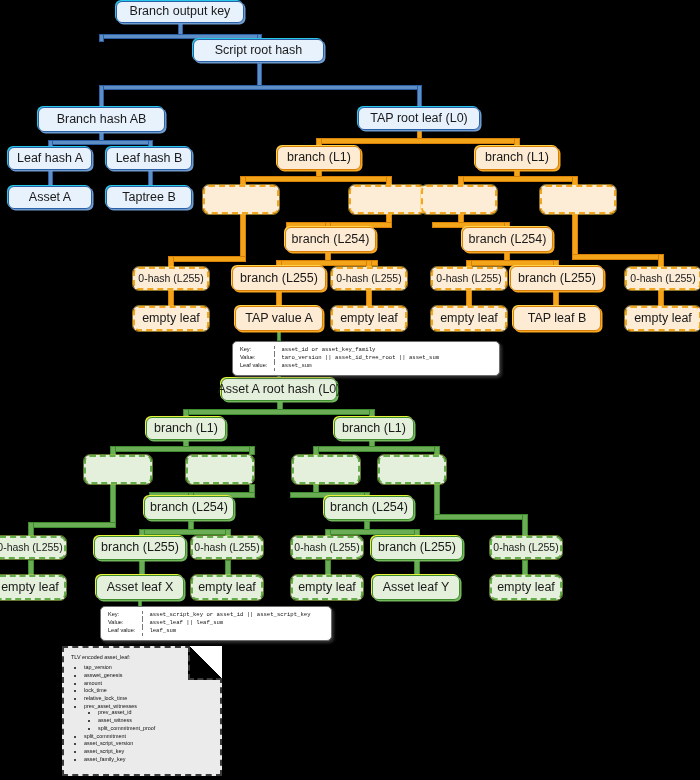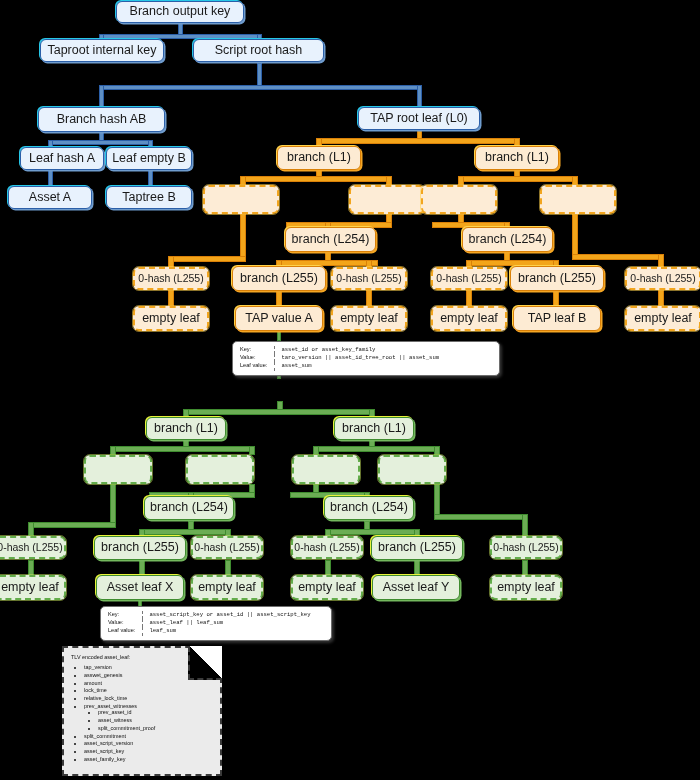--- a/index.html
+++ b/index.html
@@ -140,34 +140,31 @@
   <div class="edge e-blue" style="left:99px;top:132px;width:5px;height:10px;"></div>
   <div class="edge e-blue" style="left:48px;top:140px;width:105px;height:5px;"></div>
   <div class="edge e-blue" style="left:48px;top:140px;width:5px;height:8px;"></div>
   <div class="edge e-blue" style="left:148px;top:140px;width:5px;height:8px;"></div>
   <div class="edge e-blue" style="left:48px;top:170px;width:5px;height:17px;"></div>
   <div class="edge e-blue" style="left:148px;top:170px;width:5px;height:17px;"></div>
 
   <div class="node blue" style="left:116px;top:1px;width:128px;height:22px;">
     <span>Branch output key</span>
   </div>
-  <div class="node blue" style="left:40px;top:39px;width:124px;height:23px;">
-    <span>Taproot internal key</span>
-  </div>
   <div class="node blue" style="left:193px;top:39px;width:131px;height:23px;">
     <span>Script root hash</span>
   </div>
   <div class="node blue" style="left:38px;top:107px;width:127px;height:25px;">
     <span>Branch hash AB</span>
   </div>
-  <div class="node blue" style="left:20px;top:147px;width:84px;height:23px;">
+  <div class="node blue" style="left:8px;top:147px;width:84px;height:23px;">
     <span>Leaf hash A</span>
   </div>
   <div class="node blue" style="left:106px;top:147px;width:86px;height:23px;">
-    <span>Leaf empty B</span>
+    <span>Leaf hash B</span>
   </div>
   <div class="node blue" style="left:8px;top:186px;width:84px;height:23px;">
     <span>Asset A</span>
   </div>
   <div class="node blue" style="left:106px;top:186px;width:86px;height:23px;">
     <span>Taptree B</span>
   </div>
   <div class="node blue" style="left:358px;top:107px;width:122px;height:23px;">
     <span>TAP root leaf (L0)</span>
   </div>
@@ -301,20 +298,23 @@
         <td class="lab">Leaf value:</td>
         <td class="val">asset_sum</td>
       </tr>
     </tbody>
       </table>
   </div>
 
   <div class="edge e-green" style="left:277px;top:331px;width:4px;height:10px;"></div>
   <div class="edge e-green" style="left:277px;top:370px;width:4px;height:9px;"></div>
 
+  <div class="node green" style="left:221px;top:378px;width:116px;height:23px;">
+    <span>Asset A root hash (L0)</span>
+  </div>
 
   <div class="edge e-green" style="left:277px;top:401px;width:6px;height:10px;"></div>
   <div class="edge e-green" style="left:183px;top:409px;width:192px;height:6px;"></div>
   <div class="edge e-green" style="left:183px;top:409px;width:6px;height:8px;"></div>
   <div class="edge e-green" style="left:369px;top:409px;width:6px;height:8px;"></div>
 
   <div class="edge e-green" style="left:183px;top:440px;width:6px;height:8px;"></div>
   <div class="edge e-green" style="left:110px;top:446px;width:145px;height:6px;"></div>
   <div class="edge e-green" style="left:110px;top:446px;width:6px;height:9px;"></div>
   <div class="edge e-green" style="left:249px;top:446px;width:6px;height:9px;"></div>

